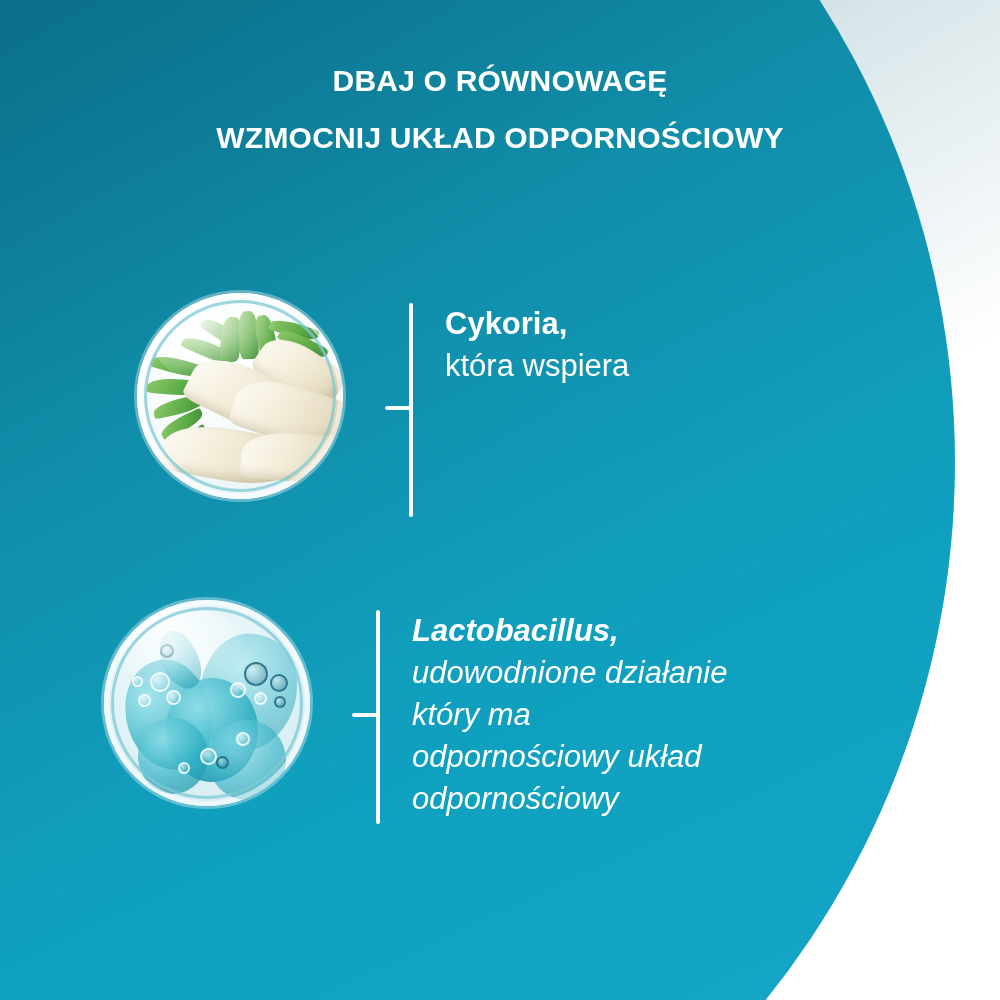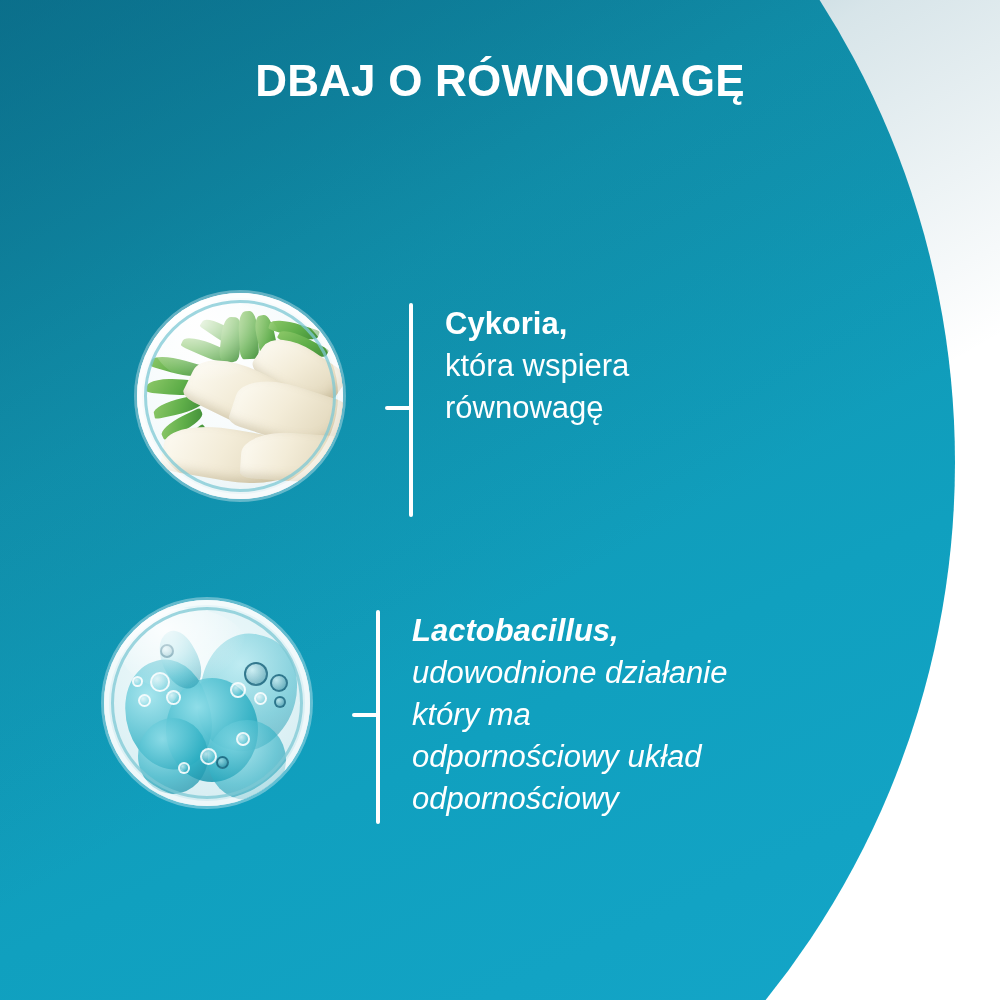--- a/index.html
+++ b/index.html
@@ -43,21 +43,21 @@
 
   
   .headline {
     position: absolute;
     left: 0;
     top: 52px;
     width: 1000px;
     text-align: center;
     color: #ffffff;
     font-weight: 700;
-    font-size: 44px;
+    font-size: 30px;
     line-height: 57px;
     letter-spacing: 0.2px;
     font-family: "Liberation Sans", sans-serif;
   }
   .headline .hl-line { display: block; white-space: nowrap; }
 
   
   .feature {
     position: absolute;
     left: 0;
@@ -200,20 +200,21 @@
 </head>
 <body>
 
 <div id="poster">
 
   <div class="bg-shape"></div>
   <div class="bg-wash"></div>
 
   <div class="headline">
     <span class="hl-line">DBAJ O RÓWNOWAGĘ</span>
+    <span class="hl-line">WZMOCNIJ UKŁAD ODPORNOŚCIOWY</span>
   </div>
 
   <div class="feature" id="feature-1">
 
     <div class="dish">
       <div class="dish-art">
         <div class="chicory-bg"></div>
 
         <div class="leaf" style="left:14px;  top:66px;  width:54px; height:15px; transform:rotate(16deg);"></div>
         <div class="leaf" style="left:10px;  top:86px;  width:58px; height:16px; transform:rotate(5deg);"></div>
@@ -243,21 +244,20 @@
     </div>
 
     <div class="connector">
       <div class="v-line"></div>
       <div class="h-tick"></div>
     </div>
 
     <div class="feature-text">
       <span class="ft-title">Cykoria,</span>
       <span class="ft-line">która wspiera</span>
-      <span class="ft-line">równowagę</span>
     </div>
   </div>
 
   <div class="feature" id="feature-2">
 
     <div class="dish">
       <div class="dish-art">
         <div class="gel-bg"></div>
 
         <div class="blob" style="left:22px;  top:60px;  width:84px;  height:110px; border-radius:55% 45% 50% 50%; transform:rotate(-18deg); opacity:.85;"></div>

